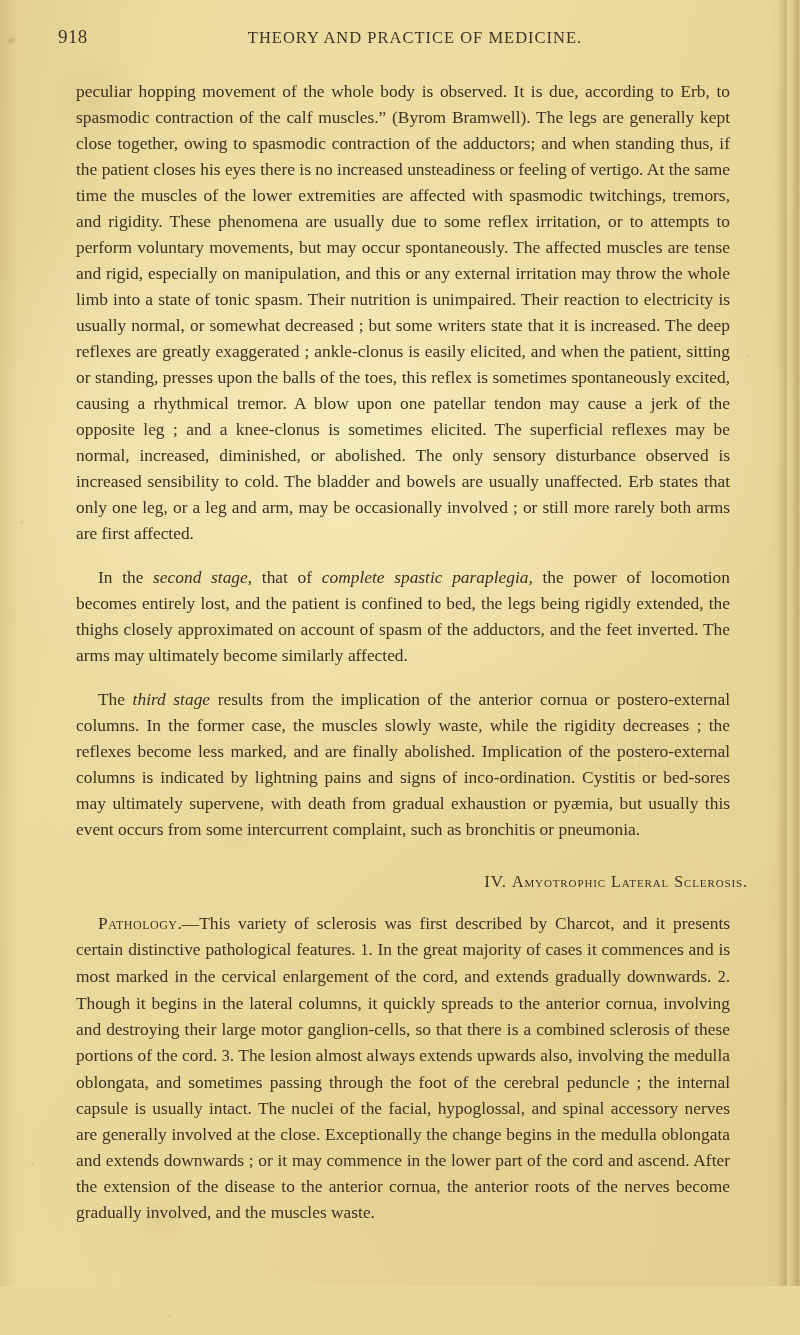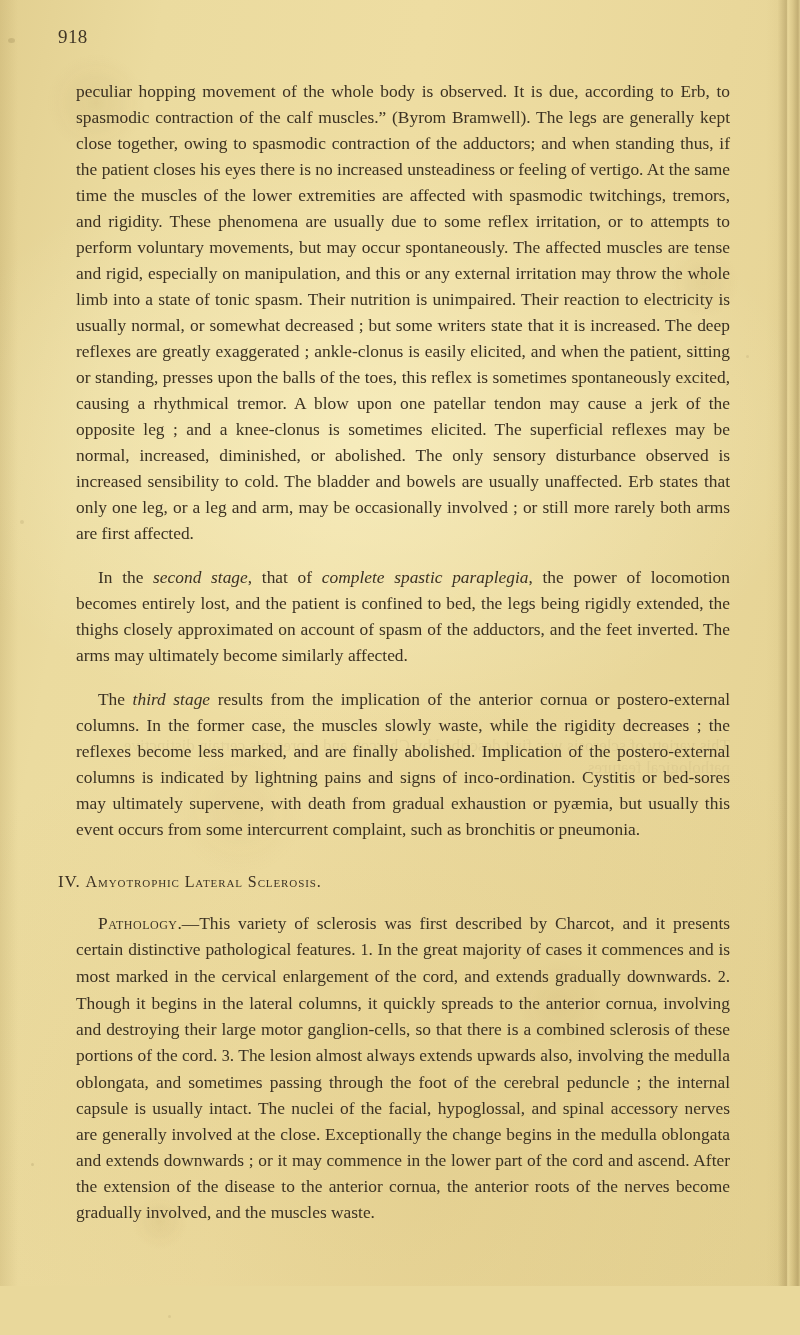--- a/index.html
+++ b/index.html
@@ -113,21 +113,21 @@
     text-justify: inter-word;
     color: #3b3122;
     -webkit-font-smoothing: antialiased;
   }
   p.indent { text-indent: 22px; }
   p.cont   { text-indent: 0; }
 
   i, em { font-style: italic; }
 
   .section-head {
-    text-align: left;
+    text-align: right;
     font-size: 16px;
     letter-spacing: .9px;
     color: #3d3223;
     margin: 30px 0 16px 0;
     font-variant: small-caps;
   }
   .section-head .rn { font-variant: normal; font-size: 17px; }
 
   .sc {
     font-variant: small-caps;
@@ -159,20 +159,21 @@
   <div class="speck" style="left:8px;  top:38px;  width:7px; height:5px; opacity:.5;"></div>
   <div class="speck" style="left:20px; top:520px; width:4px; height:4px; opacity:.35;"></div>
   <div class="speck" style="left:31px; top:1163px;width:3px; height:3px; opacity:.4;"></div>
   <div class="speck" style="left:746px;top:355px; width:3px; height:3px; opacity:.3;"></div>
   <div class="speck" style="left:168px;top:1315px;width:3px; height:3px; opacity:.3;"></div>
 
   <div class="content">
 
     <div class="running-head">
       <div class="folio">918</div>
+      <div class="head-title">THEORY AND PRACTICE OF MEDICINE.</div>
     </div>
 
     <p class="body cont"><span>peculiar hopping movement of the whole body is observed. It is due, according to Erb, to spasmodic contraction of the calf muscles.” (Byrom Bramwell). The legs are generally kept close together, owing to spasmodic contraction of the adductors; and when standing thus, if the patient closes his eyes there is no increased unsteadiness or feeling of vertigo. At the same time the muscles of the lower extremities are affected with spasmodic twitchings, tremors, and rigidity. These phenomena are usually due to some reflex irritation, or to attempts to perform voluntary movements, but may occur spontaneously. The affected muscles are tense and rigid, especially on manipulation, and this or any external irritation may throw the whole limb into a state of tonic spasm. Their nutrition is unimpaired. Their reaction to electricity is usually normal, or somewhat decreased ; but some writers state that it is increased. The deep reflexes are greatly exaggerated ; ankle-clonus is easily elicited, and when the patient, sitting or standing, presses upon the balls of the toes, this reflex is sometimes spontaneously excited, causing a rhythmical tremor. A blow upon one patellar tendon may cause a jerk of the opposite leg ; and a knee-clonus is sometimes elicited. The superficial reflexes may be normal, increased, diminished, or abolished. The only sensory disturbance observed is increased sensibility to cold. The bladder and bowels are usually unaffected. Erb states that only one leg, or a leg and arm, may be occasionally involved ; or still more rarely both arms are first affected.</span></p>
 
     <p class="body indent"><span>In the </span><i>second stage</i><span>, that of </span><i>complete spastic paraplegia</i><span>, the power of locomotion becomes entirely lost, and the patient is confined to bed, the legs being rigidly extended, the thighs closely approximated on account of spasm of the adductors, and the feet inverted. The arms may ultimately become similarly affected.</span></p>
 
     <p class="body indent"><span>The </span><i>third stage</i><span> results from the implication of the anterior cornua or postero-external columns. In the former case, the muscles slowly waste, while the rigidity decreases ; the reflexes become less marked, and are finally abolished. Implication of the postero-external columns is indicated by lightning pains and signs of inco-ordination. Cystitis or bed-sores may ultimately supervene, with death from gradual exhaustion or pyæmia, but usually this event occurs from some intercurrent complaint, such as bronchitis or pneumonia.</span></p>
 
     <div class="section-head"><span class="rn">IV.</span>&nbsp;<span>Amyotrophic Lateral Sclerosis.</span></div>
 

